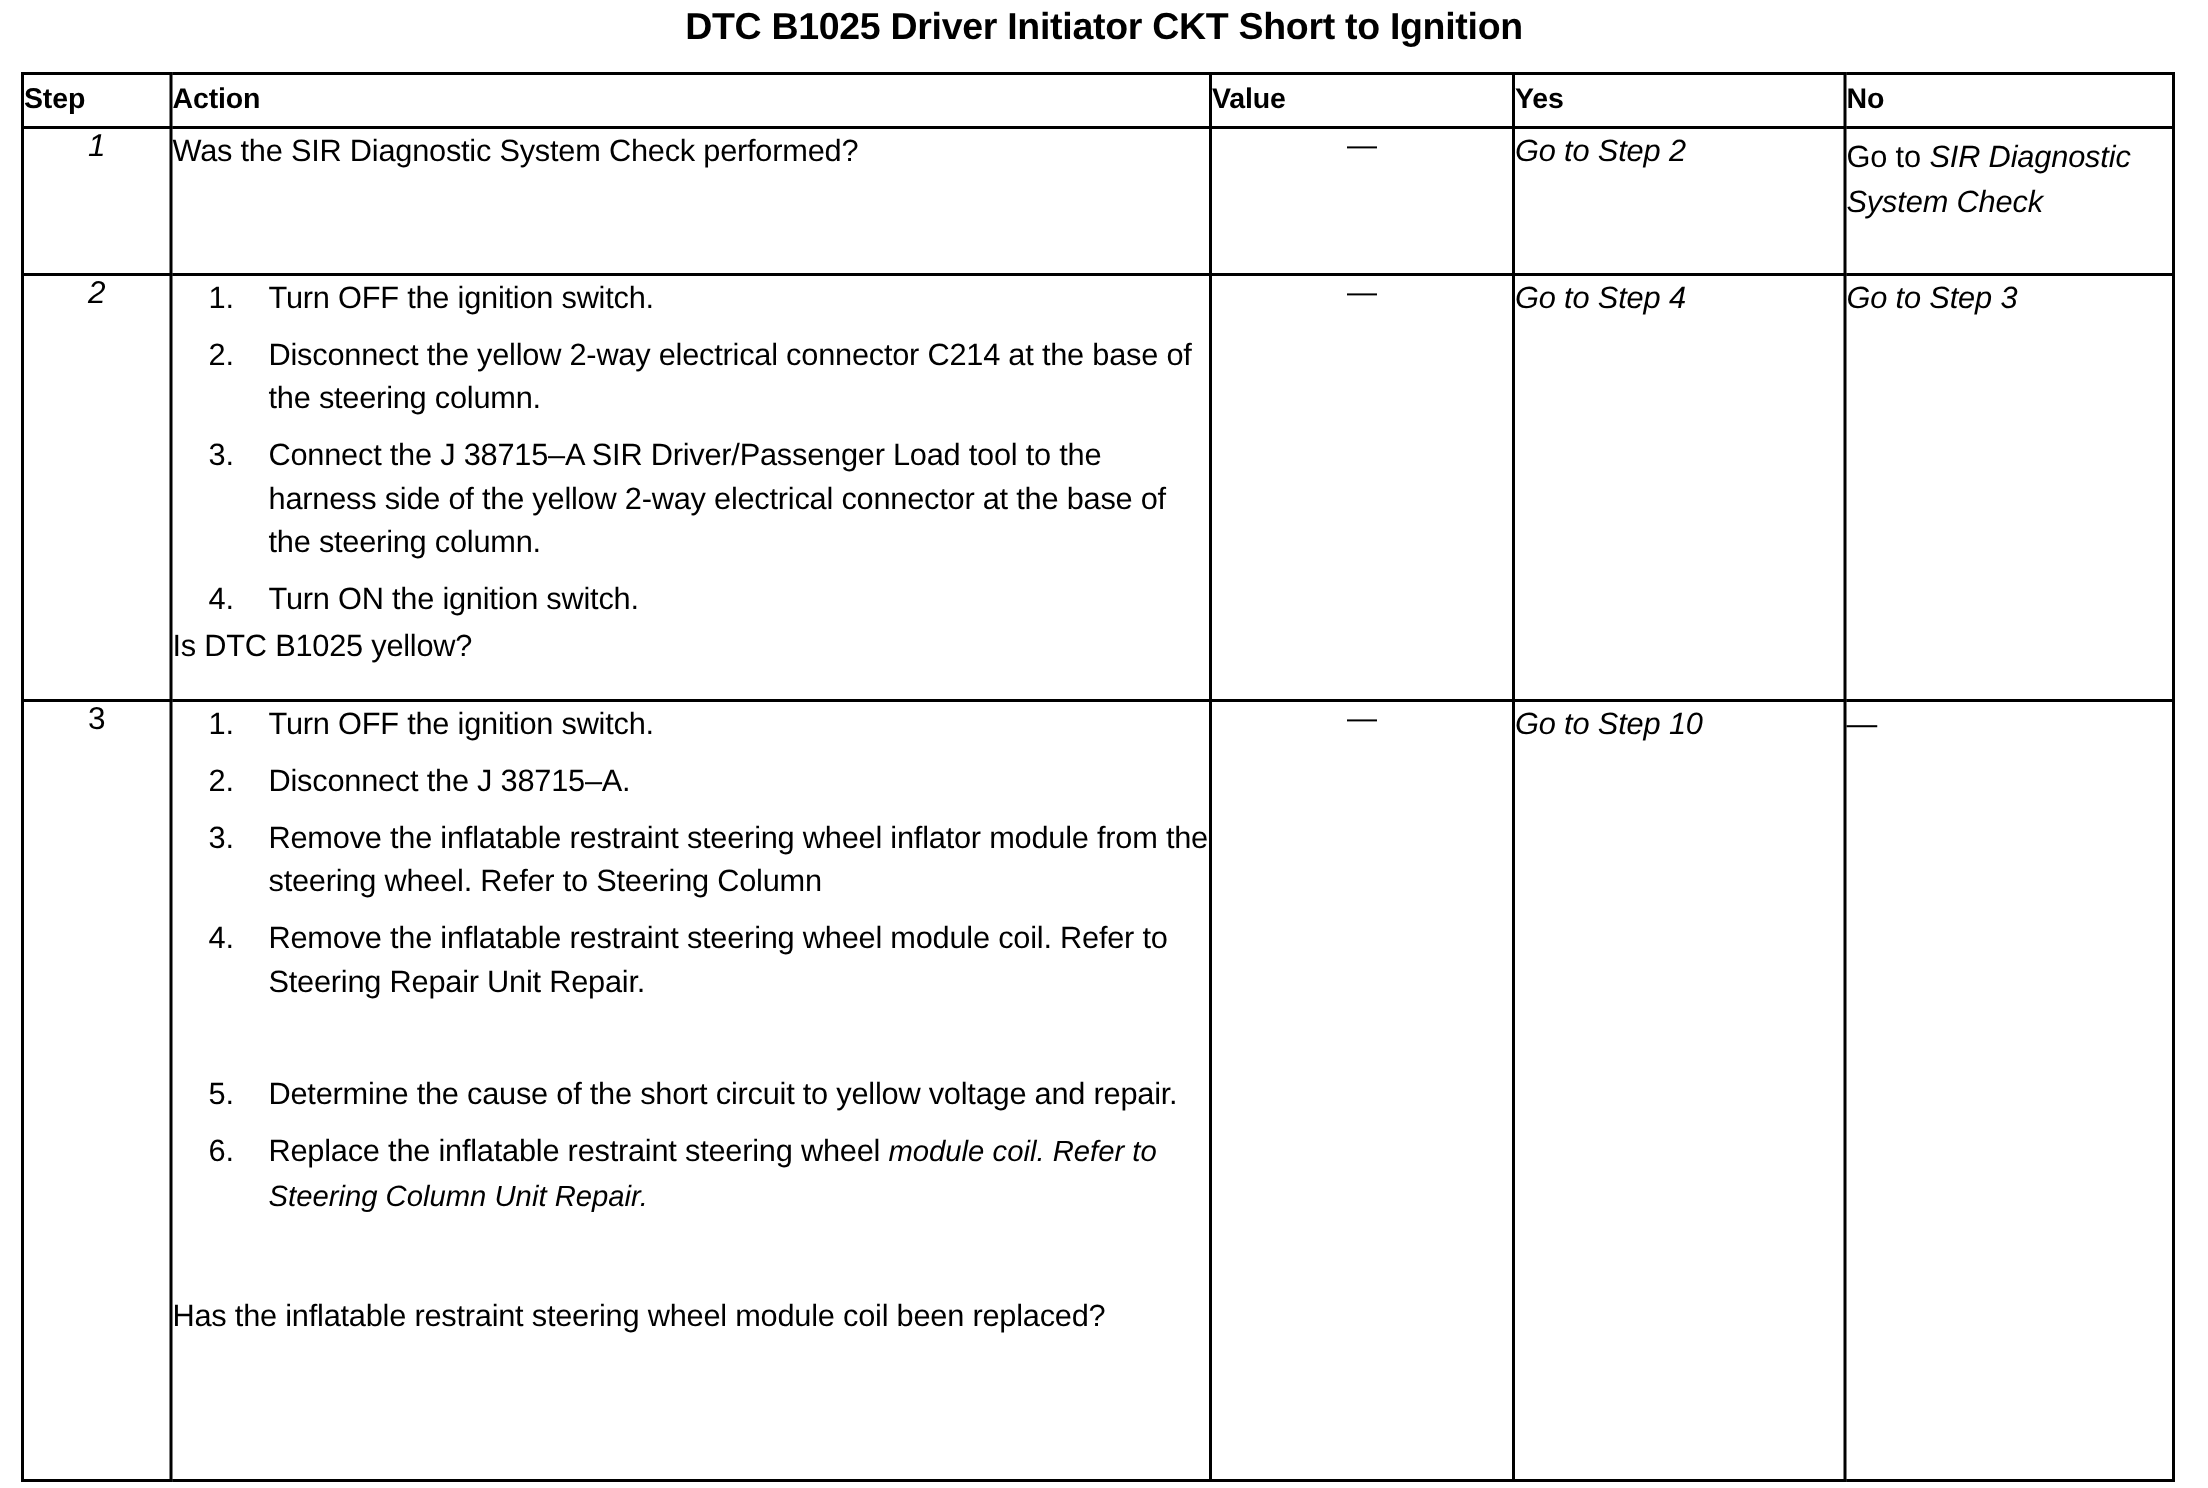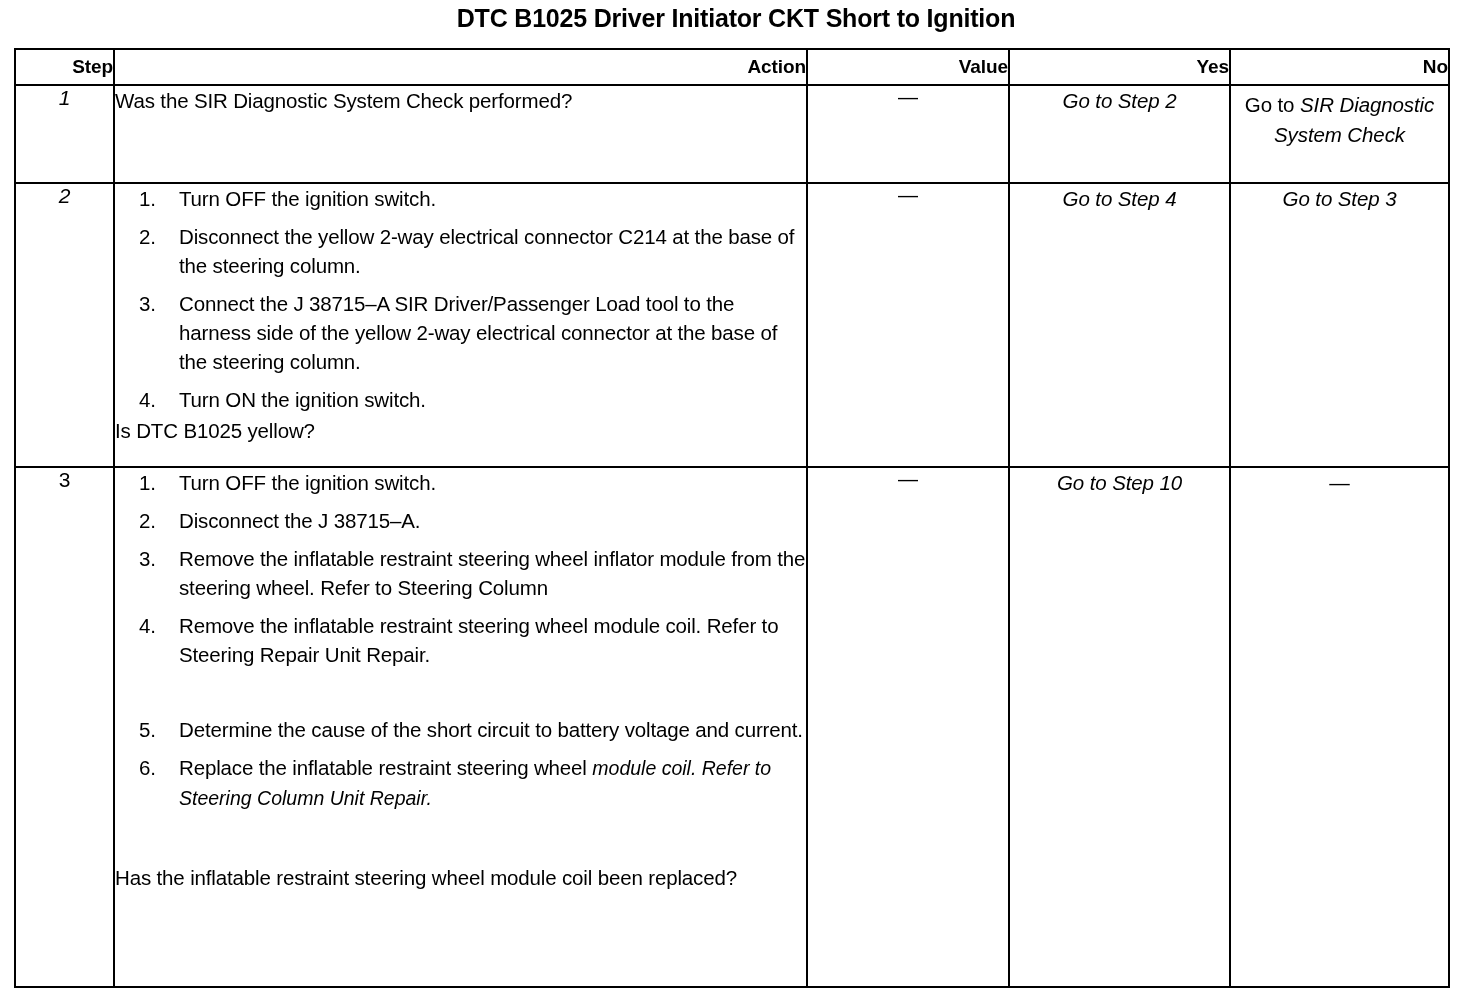--- a/index.html
+++ b/index.html
@@ -55,21 +55,21 @@
   
   col.c-step   { width: 99px; }
   col.c-action { width: 693px; }
   col.c-value  { width: 202px; }
   col.c-yes    { width: 221px; }
   col.c-no     { width: 219px; }
 
   
   .hdr td {
     height: 34px;
-    text-align: right;
+    text-align: left;
     vertical-align: middle;
     font-size: 19px;
     font-weight: bold;
     letter-spacing: -0.1px;
   }
 
   
   .cell-step {
     text-align: center;
     vertical-align: middle;
@@ -86,21 +86,21 @@
     margin-top: 32px;
   }
 
   .cell-value {
     text-align: center;
     vertical-align: middle;
     font-size: 20px;
   }
 
   .cell-yesno {
-    text-align: center;
+    text-align: left;
     vertical-align: bottom;
     font-size: 20.5px;
     font-style: italic;
     padding-bottom: 6px;
     line-height: 30px;
     letter-spacing: -0.1px;
   }
   .cell-yesno.top {
     vertical-align: top;
     padding-top: 4px;
@@ -198,21 +198,21 @@
       </tr>
 
       <tr style="height:520px;">
         <td class="cell-step upright">3</td>
         <td class="cell-action">
           <ol class="steps">
             <li><span class="num">1.</span><span>Turn OFF the ignition switch.</span></li>
             <li><span class="num">2.</span><span>Disconnect the J 38715–A.</span></li>
             <li><span class="num">3.</span><span>Remove the inflatable restraint steering wheel inflator module from the steering wheel. Refer to Steering Column</span></li>
             <li class="gap-after"><span class="num">4.</span><span>Remove the inflatable restraint steering wheel module coil. Refer to Steering Repair Unit Repair.</span></li>
-            <li><span class="num">5.</span><span>Determine the cause of the short circuit to battery voltage and current.</span></li>
+            <li><span class="num">5.</span><span>Determine the cause of the short circuit to yellow voltage and repair.</span></li>
             <li><span class="num">6.</span><span>Replace the inflatable restraint steering wheel </span><span class="scan-alt">module coil. Refer to Steering Column Unit Repair.</span></li>
           </ol>
           <p class="tail spaced-2">Has the inflatable restraint steering wheel module coil been replaced?</p>
         </td>
         <td class="cell-value">—</td>
         <td class="cell-yesno">Go to Step 10</td>
         <td class="cell-yesno"><span class="dash">—</span></td>
       </tr>
 
     </tbody>

